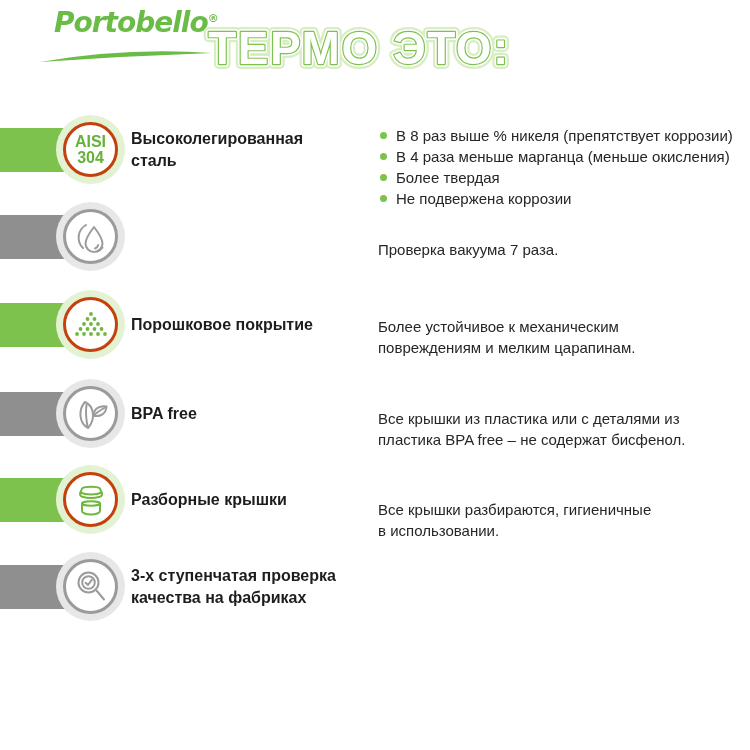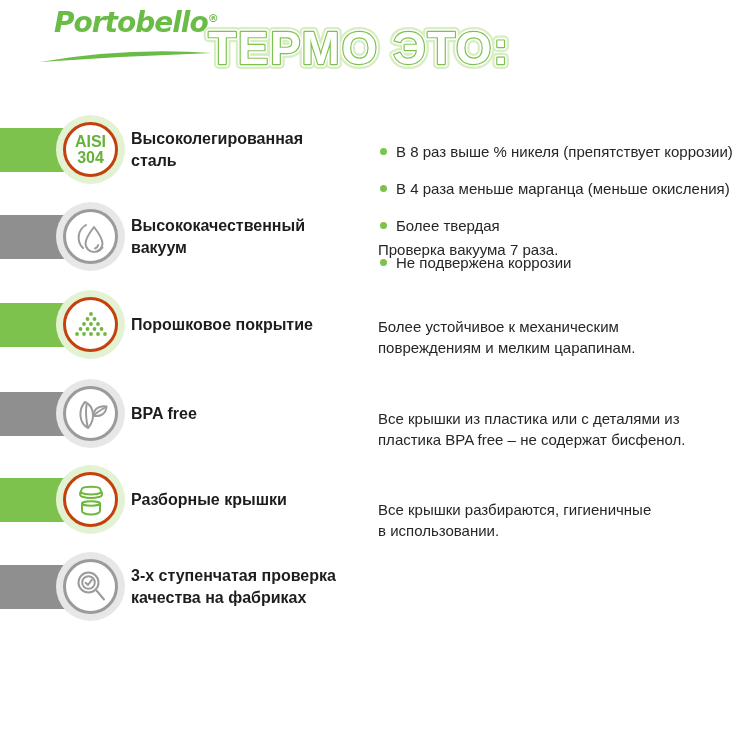--- a/index.html
+++ b/index.html
@@ -54,21 +54,21 @@
   }
   .title div { white-space:nowrap; }
 
   .detail {
     position:absolute; left:378px; width:365px;
     font-size:15px; line-height:21px; color:#262626;
   }
   .detail div { white-space:nowrap; }
 
   .bullets { list-style:none; margin:0; padding:0; }
-  .bullets li { display:flex; align-items:flex-start; white-space:nowrap;margin-top:16px; }
+  .bullets li { display:flex; align-items:flex-start; white-space:nowrap; }
   .dot { width:7px; height:7px; border-radius:50%; background:#7cc24c; margin:7px 9px 0 2px; flex:none; }
 
   .icon-svg { display:block; }
   .stroke-green { stroke:#6fb73e; fill:none; stroke-width:2; stroke-linecap:round; stroke-linejoin:round; }
   .stroke-gray  { stroke:#9b9b9b; fill:none; stroke-width:2; stroke-linecap:round; stroke-linejoin:round; }
   .fill-green   { fill:#6fb73e; }
 </style>
 </head>
 <body>
 
@@ -123,24 +123,20 @@
 
   <div class="row" style="top:215px">
     <div class="bar gray"></div>
     <div class="badge gray">
       <svg class="icon-svg" width="40" height="40" viewBox="0 0 40 40">
         <path class="stroke-gray" d="M15,8 A14.5,14.5 0 0 0 12,31"></path>
         <path class="stroke-gray" d="M26,34.5 A14.5,14.5 0 0 0 31.5,30.5"></path>
         <path class="stroke-gray" d="M23,10 C23,10 14.5,21 14.5,26.5 a8.5,8.5 0 0 0 17,0 C31.5,21 23,10 23,10 Z"></path>
         <path class="stroke-gray" d="M24,31.5 a5,5 0 0 0 3.2,-3.5" stroke-width="1.5"></path>
       </svg>
-    </div>
-    <div class="title">
-      <div>Высококачественный</div>
-      <div>вакуум</div>
     </div>
     <div class="detail" style="top:24px">
       <div>Проверка вакуума 7 раза.</div>
     </div>
   </div>
 
   <div class="row" style="top:303px">
     <div class="bar green"></div>
     <div class="badge green">
       <svg class="icon-svg" width="40" height="40" viewBox="0 0 40 40">

